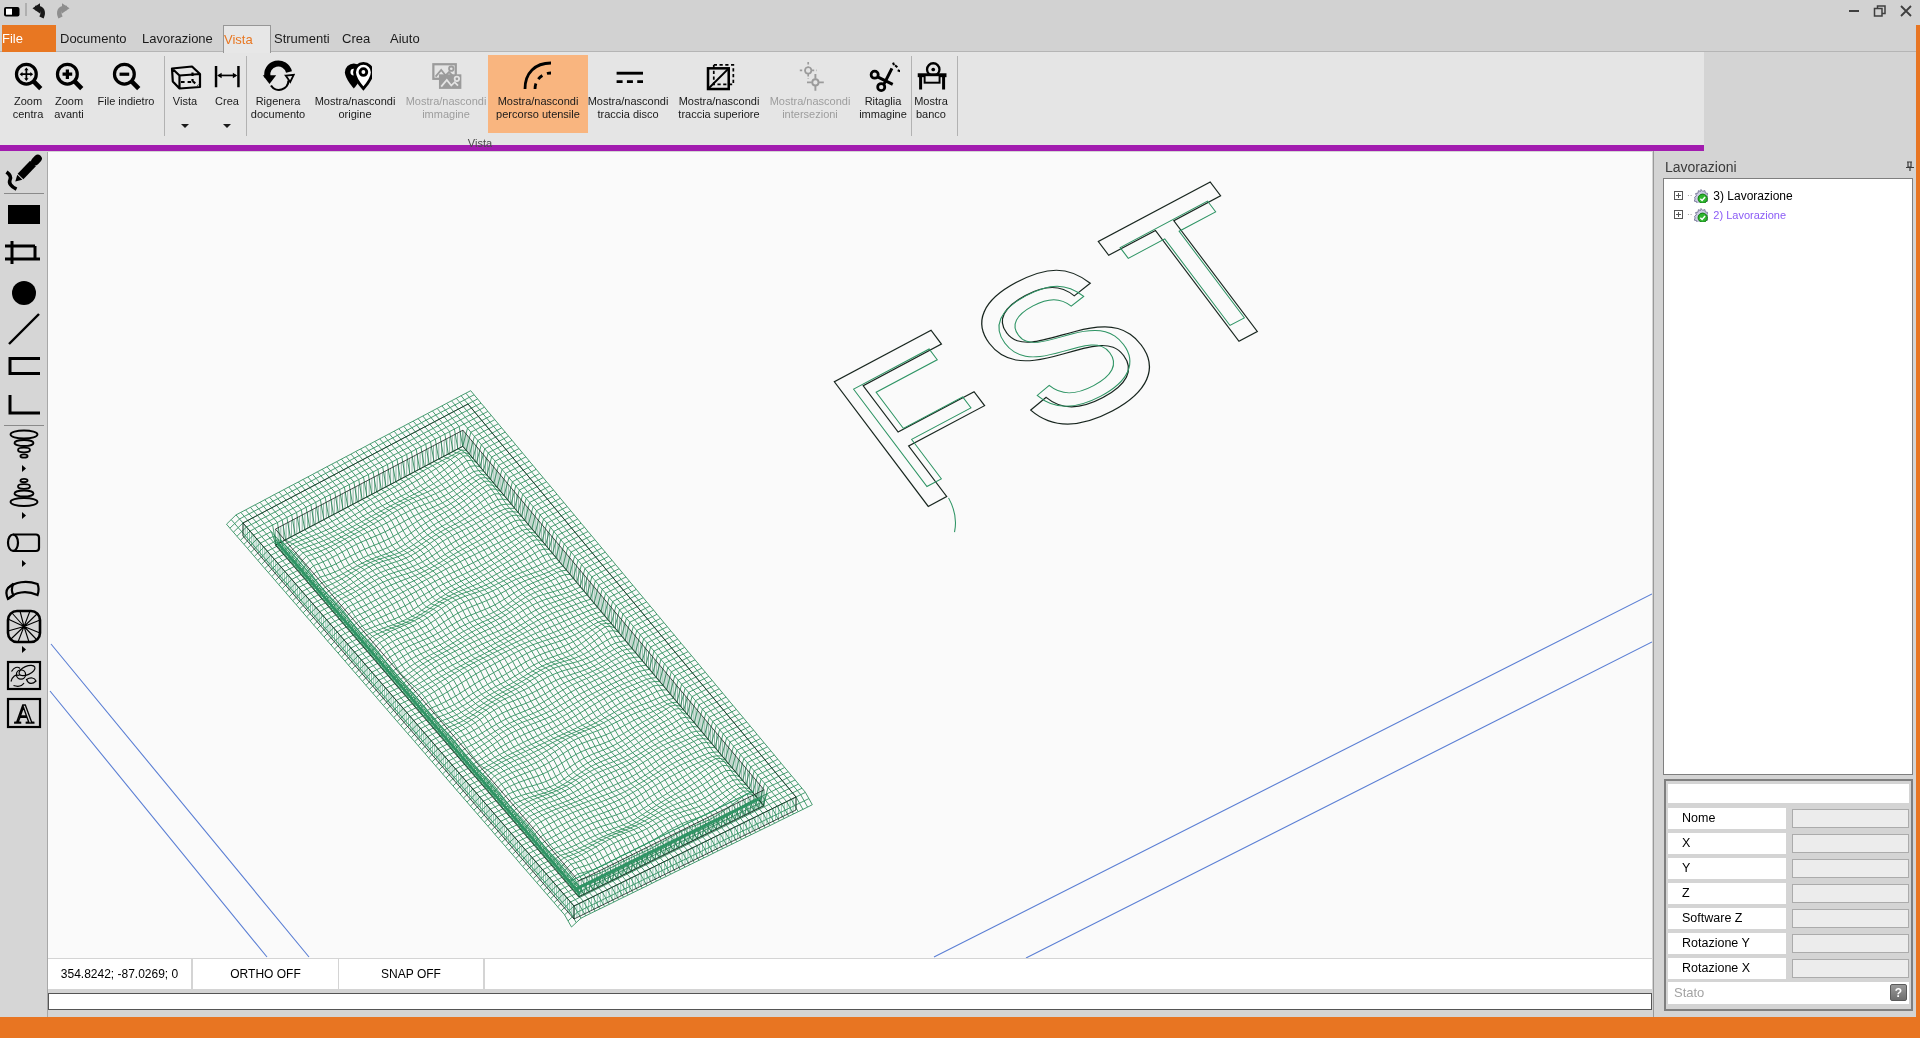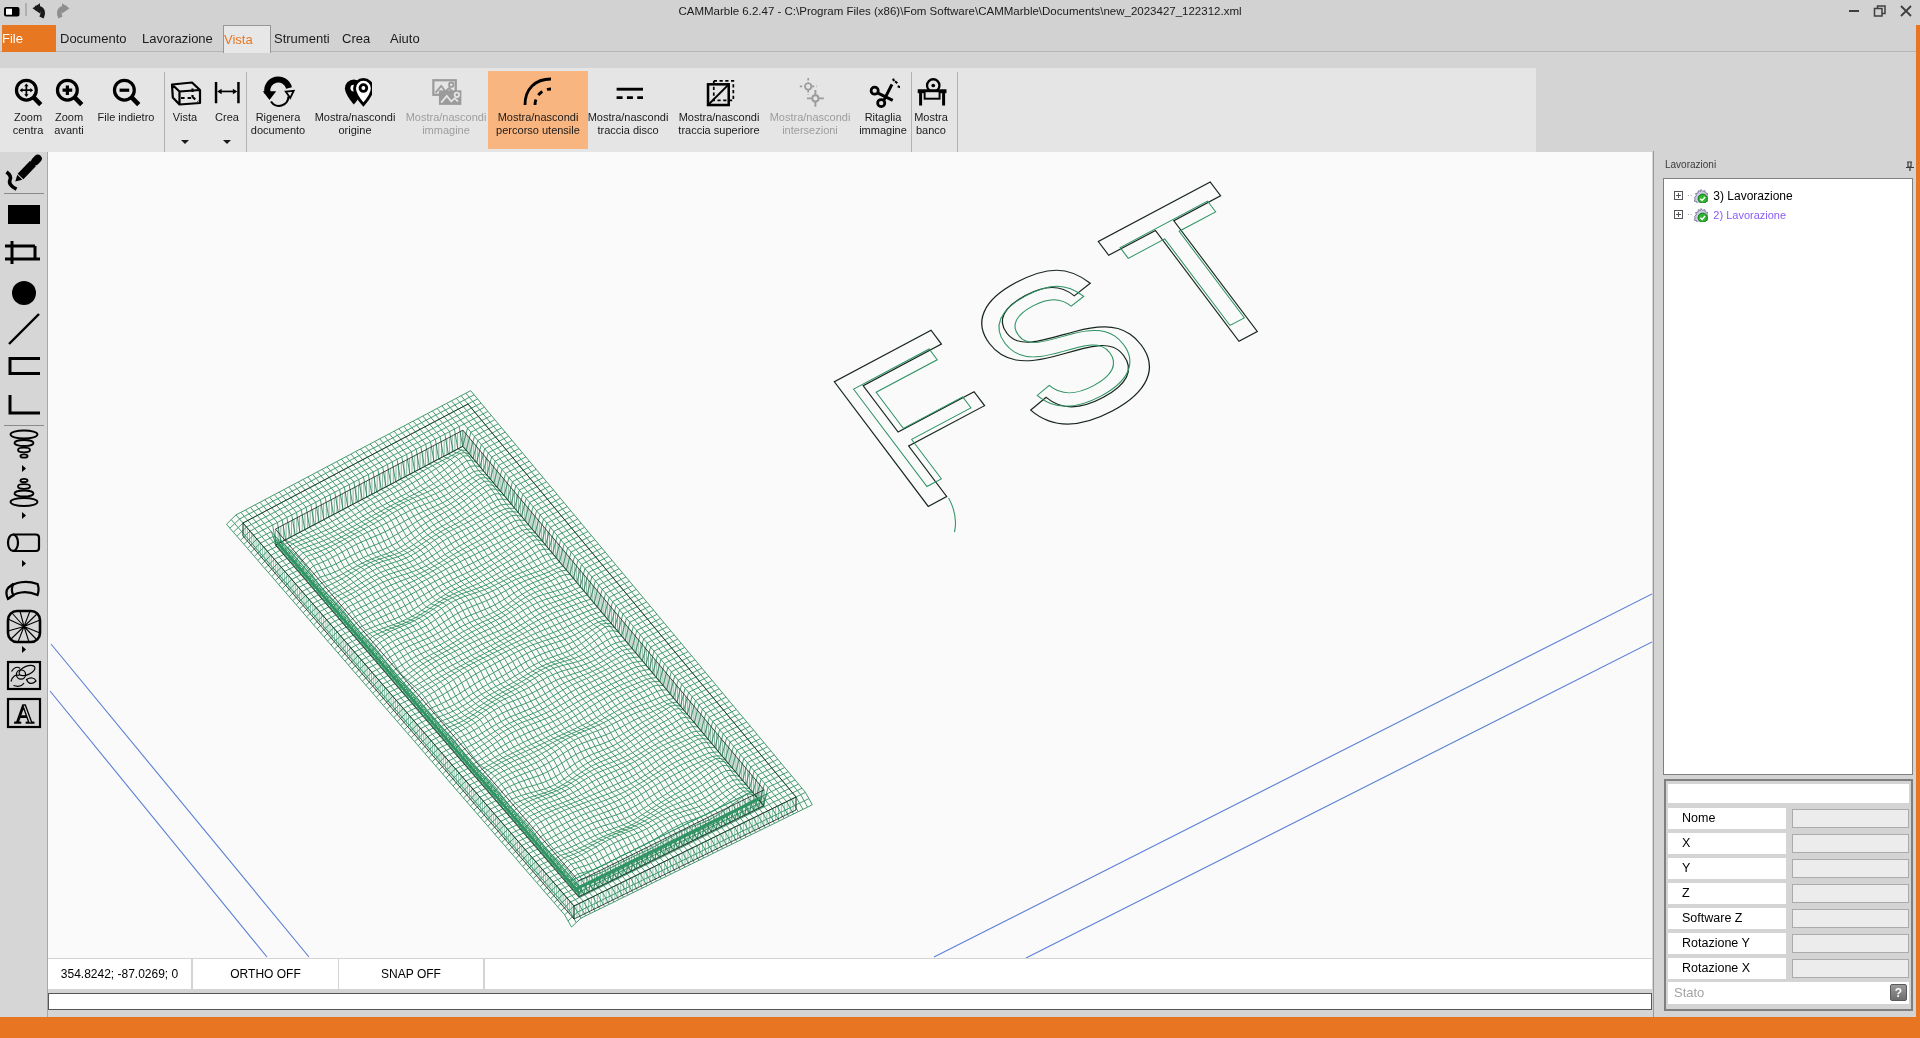--- a/index.html
+++ b/index.html
@@ -1,34 +1,34 @@
 <!DOCTYPE html>
 <html><head><meta charset="utf-8"><style>
 * {margin:0;padding:0;box-sizing:border-box}
 body {width:1920px;height:1038px;position:relative;overflow:hidden;
   font-family:"Liberation Sans",sans-serif;background:#d4d4d4}
 .titlebar {position:absolute;left:0;top:0;width:1920px;height:25px;background:#d2d2d2}
 .title {position:absolute;left:0;right:0;top:5px;text-align:center;font-size:11.5px;color:#1a1a1a}
 .menubar {position:absolute;left:0;top:25px;width:1920px;height:27px;background:#d2d2d2;border-bottom:1px solid #b5b5b5}
 .mtab {position:absolute;top:0;height:27px;line-height:27px;font-size:13px;color:#1a1a1a;text-align:left}
-.ribbon {position:absolute;left:0;top:68px;width:1536px;height:99px;background:#e5e5e5;border-bottom:3px solid #a21caf}
+.ribbon {position:absolute;left:0;top:52px;width:1704px;height:99px;background:#e5e5e5;border-bottom:6px solid #a21caf}
 .rbtn {position:absolute;top:3px;width:100px;height:78px;text-align:center}
 .rico {margin-top:4px}
 .rlab {position:absolute;left:0;right:0;top:40px;font-size:11px;line-height:13px}
 .rarr {position:absolute;left:46px;top:69px;border:4px solid transparent;border-top-color:#1a1a1a}
 .rsep {position:absolute;top:4px;width:1px;height:80px;background:#b2b2b2}
 .rgroup {position:absolute;left:430px;top:85px;width:100px;text-align:center;font-size:11px;color:#4a4a4a}
 .lbar {position:absolute;left:0;top:152px;width:48px;height:865px;background:#d6d6d6;border-right:1px solid #a8a8a8}
 .canvas {position:absolute;left:48px;top:152px;width:1604px;height:806px;background:#fafafa}
 .statusrow {position:absolute;left:48px;top:959px;height:30px}
 .scell {position:absolute;top:0;height:30px;background:#fff;font-size:12px;text-align:center;line-height:30px;color:#000}
 .cmdbox {position:absolute;left:48px;top:993px;width:1604px;height:17px;background:#fff;border:1px solid #555}
 .orangebar {position:absolute;left:0;top:1017px;width:1920px;height:21px;background:#e87522}
 .rpanel {position:absolute;left:1653px;top:151px;width:267px;height:866px;background:#d4d4d4;border-left:1px solid #999}
-.rtitle {position:absolute;left:11px;top:8px;font-size:10px;color:#3a3a3a}
+.rtitle {position:absolute;left:11px;top:8px;font-size:14px;color:#3a3a3a}
 .treebox {position:absolute;left:9px;top:27px;width:250px;height:597px;background:#fff;border:1px solid #7f7f7f}
 .propbox {position:absolute;left:10px;top:628px;width:249px;height:232px;background:#d4d4d4;border:2px solid #7f7f7f}
 .prow {position:absolute;left:2px;height:21px;width:241px}
 .plab {position:absolute;left:0;top:0;width:118px;height:21px;background:#fff;font-size:12.5px;
   line-height:21px;padding-left:14px;color:#000}
 .pinp {position:absolute;left:124px;top:1px;width:117px;height:19px;background:#ececec;border:1px solid #ababab}
 .pstato {position:absolute;left:0;top:0;width:241px;height:22px;background:#fff;font-size:13px;
   line-height:22px;padding-left:6px;color:#a3a3a3}
 .qbtn {position:absolute;right:2px;top:2px;width:17px;height:17px;background:linear-gradient(#9a9a9a,#6e6e6e);
   border:1px solid #5a5a5a;border-radius:2px;color:#fff;font-size:12px;font-weight:bold;text-align:center;line-height:16px}
@@ -37,21 +37,20 @@
 <div class="titlebar">
   <svg width="100" height="25" style="position:absolute;left:0;top:0">
     <rect x="4" y="7" width="15.5" height="9.5" rx="2" fill="#000"></rect>
     <rect x="6" y="8.7" width="6" height="6" fill="#fff"></rect>
     <rect x="25.5" y="3" width="1" height="13" fill="#8c8c8c"></rect>
     <path d="M41.5 17.5c2.5-5.5 1-9.5-4.5-9.5h-2" fill="none" stroke="#1a1a1a" stroke-width="4.6"></path>
     <path d="M40 3.2l-7.5 5.1 7.5 5.1z" fill="#1a1a1a"></path>
     <path d="M60.5 17.5C58 12 59.5 8 65 8h2" fill="none" stroke="#8e8e8e" stroke-width="4.6"></path>
     <path d="M62 3.2l7.5 5.1-7.5 5.1z" fill="#8e8e8e"></path>
   </svg>
-  <div class="title">CAMMarble 6.2.47 - C:\Program Files (x86)\Fom Software\CAMMarble\Documents\new_2023427_122312.xml</div>
   <svg width="80" height="25" style="position:absolute;left:1840px;top:0" viewBox="0 0 80 25">
     <path d="M9 11h10" stroke="#3f3f3f" stroke-width="2"></path>
     <path d="M34.5 8.5h7.5V16h-7.5z M37.5 8.5V6H45v7.5h-2.5" fill="none" stroke="#3f3f3f" stroke-width="1.5"></path>
     <path d="M61 6l10 10M71 6l-10 10" stroke="#3f3f3f" stroke-width="1.8"></path>
   </svg>
 </div>
 <div class="menubar">
   <div class="mtab" style="left:2px;width:54px;background:#e87722;color:#fff">File</div>
   <div class="mtab" style="left:60px;width:78px">Documento</div>
   <div class="mtab" style="left:142px;width:80px">Lavorazione</div>

